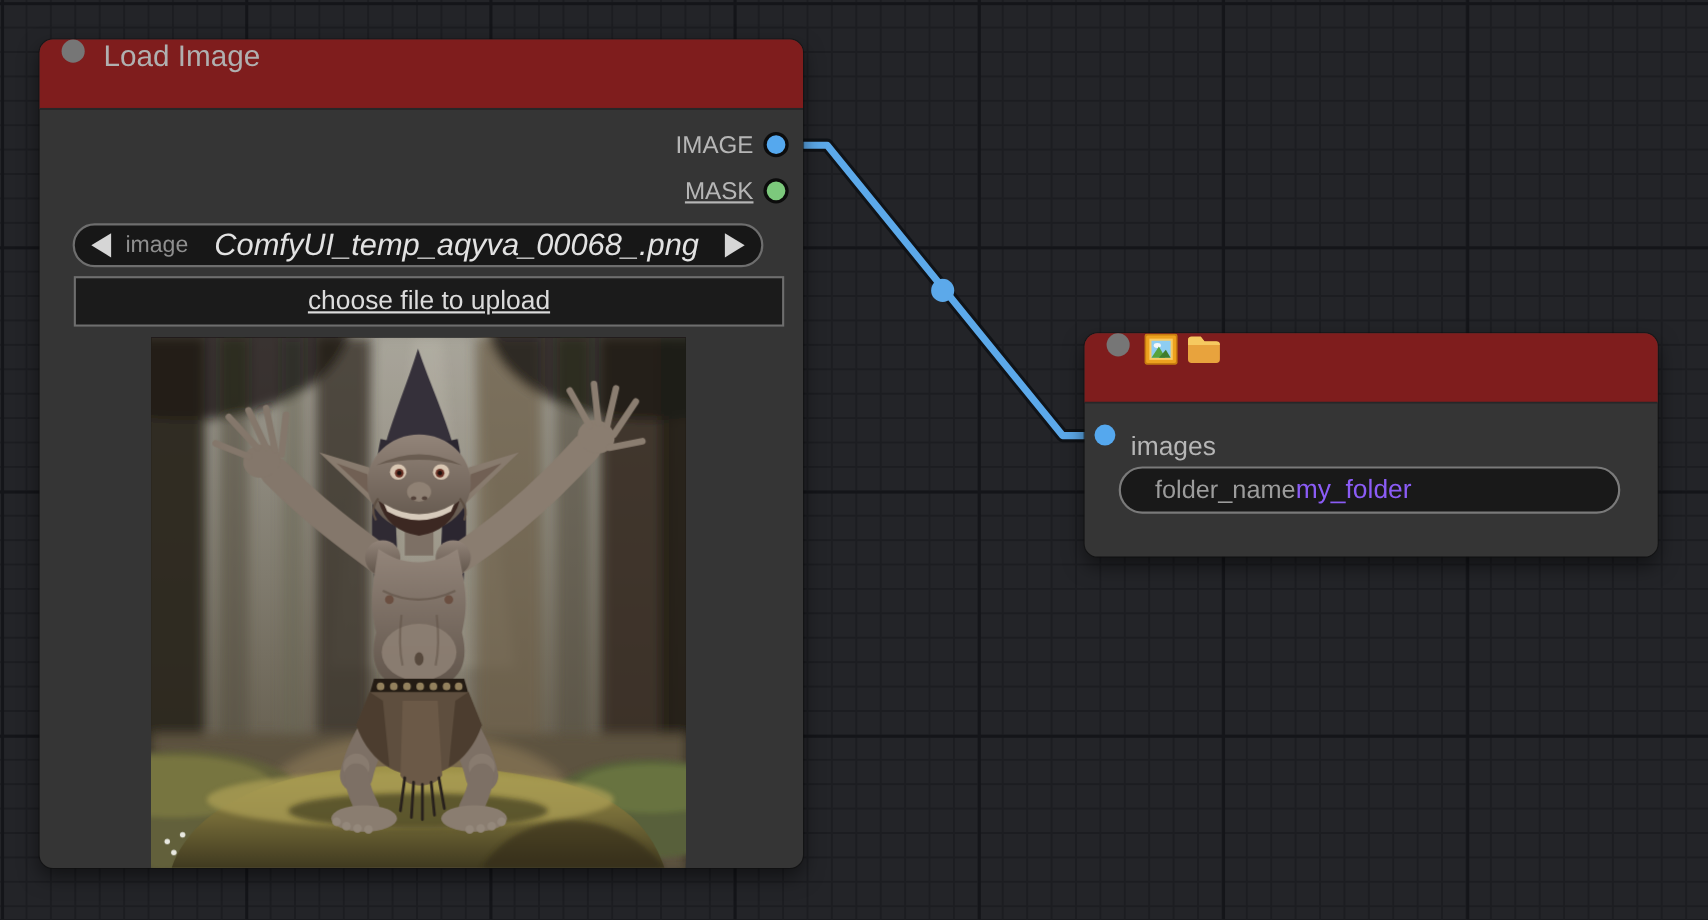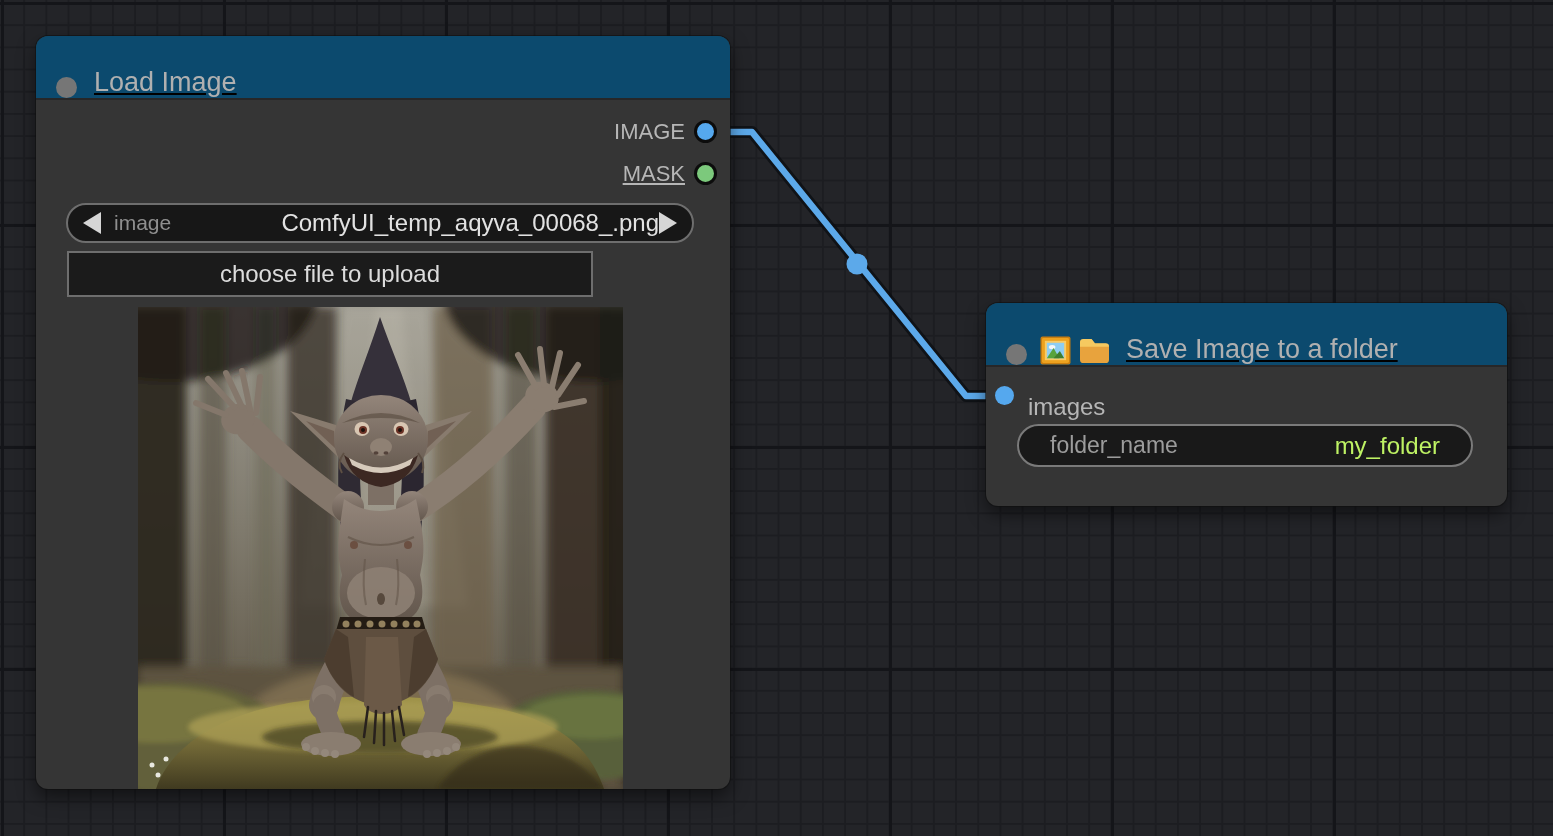--- a/index.html
+++ b/index.html
@@ -19,23 +19,23 @@
   }
   #links{position:absolute;left:0;top:0;z-index:1;}
   .node{
     position:absolute;z-index:2;
     background:#353535;border-radius:12px;
     box-shadow:0 0 0 1px rgba(15,15,15,.55),0 8px 18px rgba(0,0,0,.5);
   }
   #node-load{left:36px;top:36px;width:694px;height:753px;}
   #node-save{left:986px;top:303px;width:521px;height:203px;}
   .node-title{
-    height:62px;display:flex;align-items:flex-end;
-    padding:0 20px;background:#0c4a6e;
-    border-bottom:2px solid #272728;border-radius:12px 12px 0 0;text-decoration:underline;
+    height:62px;display:flex;align-items:flex-start;
+    padding:0 20px;background:#7f1d1d;
+    border-bottom:2px solid #272728;border-radius:12px 12px 0 0;
   }
   .title-dot{width:21px;height:21px;border-radius:50%;background:#767676;flex:none;}
   .title-text{font-size:27px;color:#b0b0b0;margin-left:17px;white-space:nowrap;}
   .title-icon{flex:none;margin-left:13px;display:block;}
   .title-icon + .title-icon{margin-left:7px;}
   .title-icon + .title-text{margin-left:15px;}
 
   .slot-label{position:absolute;font-size:22px;line-height:26px;color:#b6b6b6;white-space:nowrap;}
   #lbl-image{right:45px;top:83px;}
   #lbl-mask{right:45px;top:125px;text-decoration:underline;}
@@ -52,40 +52,40 @@
   .combo{
     position:absolute;left:30px;top:167px;width:628px;height:40px;
     box-sizing:border-box;border:2px solid #6e6e6e;border-radius:20px;
     background:#171717;display:flex;align-items:center;padding:0 15px;
     cursor:pointer;
   }
   .arrow{width:0;height:0;flex:none;}
   .arrow.left{border-top:11px solid transparent;border-bottom:11px solid transparent;border-right:18px solid #d6d6d6;}
   .arrow.right{border-top:11px solid transparent;border-bottom:11px solid transparent;border-left:18px solid #d6d6d6;}
   .combo-label{font-size:21px;color:#8f8f8f;margin-left:13px;flex:none;}
-  .combo-value{flex:1;text-align:right;font-size:24px;color:#e2e2e2;white-space:nowrap;overflow:hidden;}
+  .combo-value{flex:1;text-align:center;font-size:28px;color:#e2e2e2;white-space:nowrap;overflow:hidden;font-style:italic;}
 
   .upload-btn{
-    position:absolute;left:31px;top:215px;width:526px;height:46px;
+    position:absolute;left:31px;top:215px;width:646px;height:46px;
     box-sizing:border-box;background:#1b1b1b;border:2px solid #6e6e6e;border-radius:0;
     color:#dcdcdc;font-size:24px;font-family:"Liberation Sans",sans-serif;
-    display:flex;align-items:center;justify-content:center;cursor:pointer;
+    display:flex;align-items:center;justify-content:center;cursor:pointer;text-decoration:underline;
   }
 
   .preview{position:absolute;left:102px;top:271px;width:485px;height:482px;}
   .preview svg{display:block;}
 
   .pill{
     position:absolute;left:31px;top:121px;width:456px;height:43px;
     box-sizing:border-box;border:2px solid #7a7a7a;border-radius:22px;
     background:#191919;display:flex;align-items:center;
-    justify-content:space-between;padding:0 31px;cursor:text;
+    justify-content:flex-start;padding:0 31px;cursor:text;
   }
   .pill-label{font-size:23px;color:#9c9c9c;white-space:nowrap;}
-  .pill-value{font-size:24px;color:#bef264;white-space:nowrap;}
+  .pill-value{font-size:24px;color:#8b5cf6;white-space:nowrap;}
 </style>
 </head>
 <body>
 
 <div id="canvas">
 
   <svg id="links" width="1553" height="836">
     <path d="M706,132 L752,132 L966,396 L1006,396" fill="none" stroke="#0b0d11" stroke-width="12" stroke-opacity="0.75" stroke-linejoin="round"></path>
     <path d="M706,132 L752,132 L966,396 L1006,396" fill="none" stroke="#5ca9ea" stroke-width="6.5" stroke-linejoin="round"></path>
     <circle cx="857" cy="264" r="10.5" fill="#5ca9ea"></circle>
@@ -285,21 +285,20 @@
         <rect x="5" y="5" width="22" height="20" fill="#f9cb64"></rect>
         <rect x="7" y="7" width="18" height="16" fill="#8ecdf2"></rect>
         <ellipse cx="12.5" cy="11.5" rx="3.4" ry="2.3" fill="#f4f7f8"></ellipse>
         <polygon points="7,23 14,12.5 20,23" fill="#57a33c"></polygon>
         <polygon points="14,23 20.5,15.5 25,23" fill="#3f7d2e"></polygon>
       </svg>
       <svg class="title-icon" width="33" height="29" viewBox="0 0 34 30">
         <path d="M2,7 q0,-3.5 3.5,-3.5 h8.5 l3.5,4.5 h11 q3.5,0 3.5,3.5 v13 q0,3.5 -3.5,3.5 h-23 q-3.5,0 -3.5,-3.5 Z" fill="#e8a33d"></path>
         <path d="M2,11 h30 v-0.5 q0,-3 -3.5,-3 h-11 l-3.5,-4.5 h-8.5 q-3.5,0 -3.5,3.5 Z" fill="#f6c960"></path>
       </svg>
-      <span class="title-text">Save Image to a folder</span>
     </header>
 
     <span class="slot-dot-in" id="dot-images" style="background: rgb(85, 168, 238);"></span>
     <span class="slot-label" id="lbl-images">images</span>
 
     <div class="pill">
       <span class="pill-label">folder_name</span>
       <span class="pill-value">my_folder</span>
     </div>
   </section>

